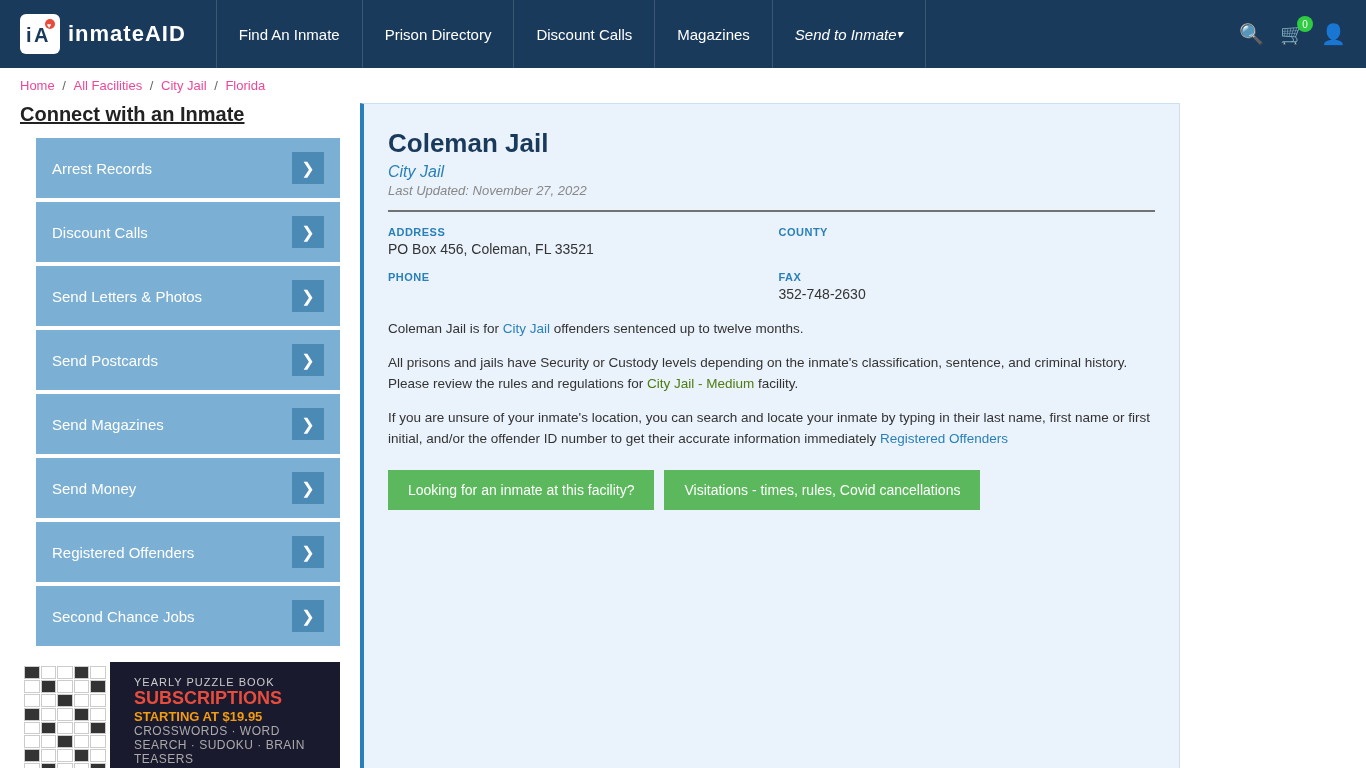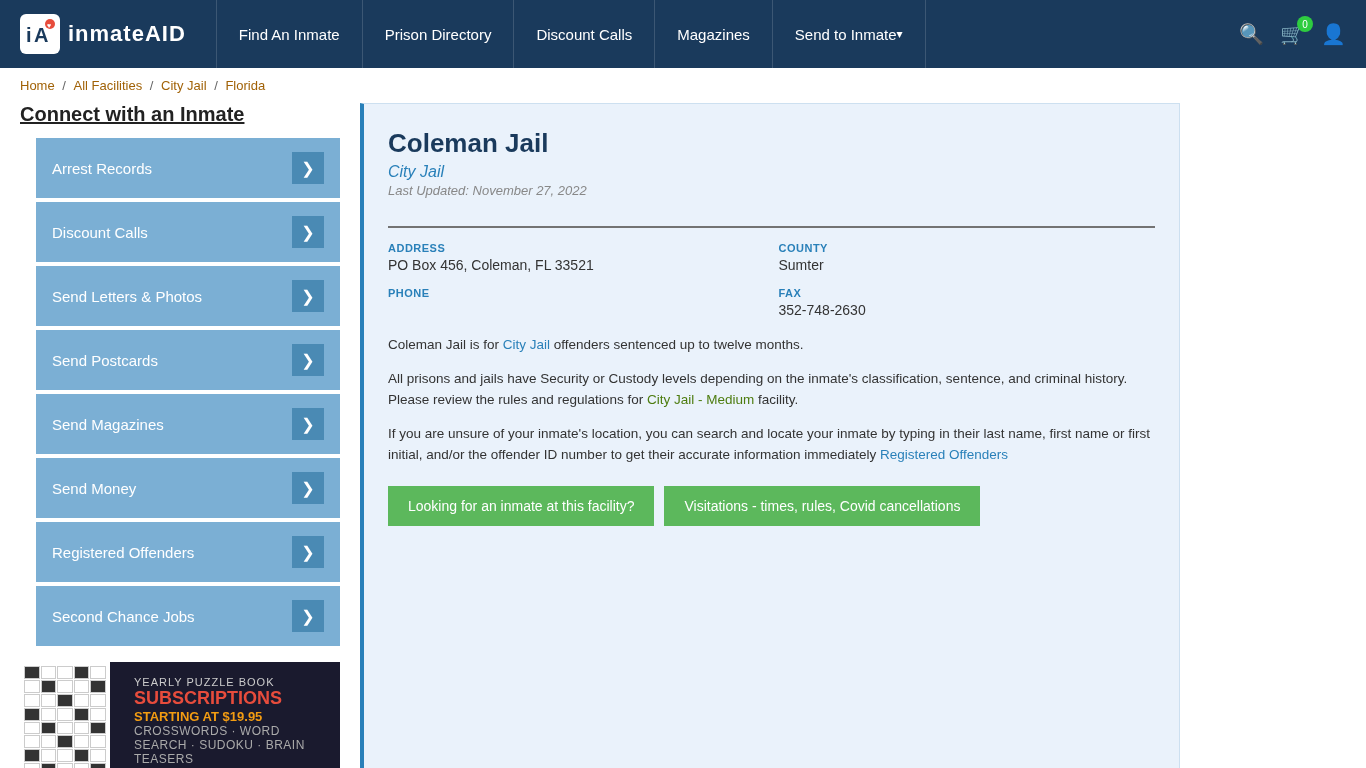--- a/index.html
+++ b/index.html
@@ -40,21 +40,21 @@
       color: #fff;
       text-decoration: none;
       padding: 0 22px;
       font-size: 15px;
       height: 68px;
       display: flex;
       align-items: center;
       border-right: 1px solid rgba(255,255,255,0.15);
     }
     nav a:first-child { border-left: 1px solid rgba(255,255,255,0.15); }
-    .send-to-inmate { position: relative; }
+    .send-to-inmate { position: relative; font-style: italic; }
     .send-to-inmate::after { content: ' ▾'; font-size: 12px; }
     .header-icons {
       display: flex;
       align-items: center;
       gap: 16px;
       margin-left: auto;
     }
     .header-icon {
       color: #fff;
       font-size: 20px;
@@ -70,21 +70,21 @@
       border-radius: 50%;
       width: 16px; height: 16px;
       display: flex; align-items: center; justify-content: center;
     }
 
     
     .breadcrumb {
       padding: 10px 20px;
       font-size: 13px;
     }
-    .breadcrumb a { color: #a16207; text-decoration: none; }
+    .breadcrumb a { color: #ec4899; text-decoration: none; }
     .breadcrumb span { color: #666; margin: 0 4px; }
 
     
     .main-content {
       display: flex;
       padding: 0 20px 30px 20px;
       gap: 20px;
       max-width: 1200px;
     }
 
@@ -167,21 +167,21 @@
     .facility-type {
       font-size: 16px;
       color: #2980b9;
       font-style: italic;
       margin-bottom: 2px;
     }
     .facility-updated {
       font-size: 13px;
       color: #888;
       font-style: italic;
-      margin-bottom: 28px;
+      margin-bottom: 12px;
     }
     .facility-details {
       border-top: 2px solid #737373;
       padding-top: 14px;
       display: grid;
       grid-template-columns: 1fr 1fr;
       gap: 14px;
       margin-bottom: 16px;
     }
     .detail-label {
@@ -367,21 +367,20 @@
     <div class="facility-type">City Jail</div>
     <div class="facility-updated">Last Updated: November 27, 2022</div>
 
     <div class="facility-details">
       <div>
         <div class="detail-label">ADDRESS</div>
         <div class="detail-value">PO Box 456, Coleman, FL 33521</div>
       </div>
       <div>
         <div class="detail-label">COUNTY</div>
-        <div class="detail-value">Sumter</div>
       </div>
       <div>
         <div class="detail-label">PHONE</div>
       </div>
       <div>
         <div class="detail-label">FAX</div>
         <div class="detail-value">352-748-2630</div>
       </div>
     </div>
 

